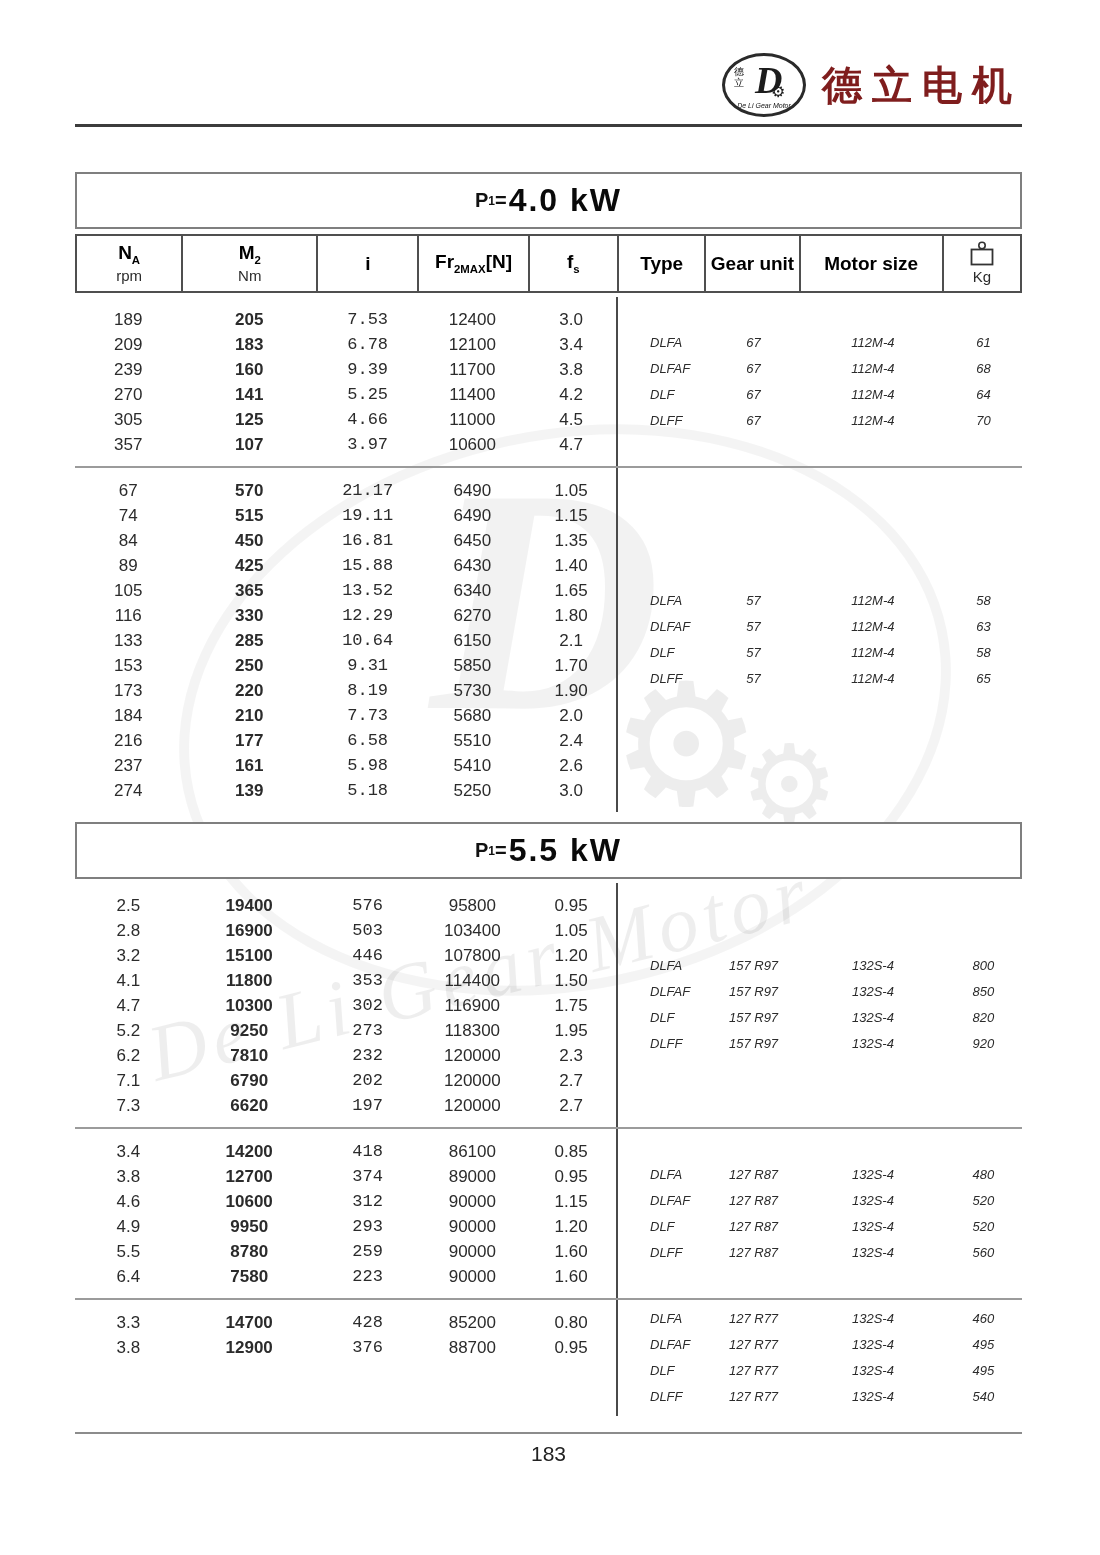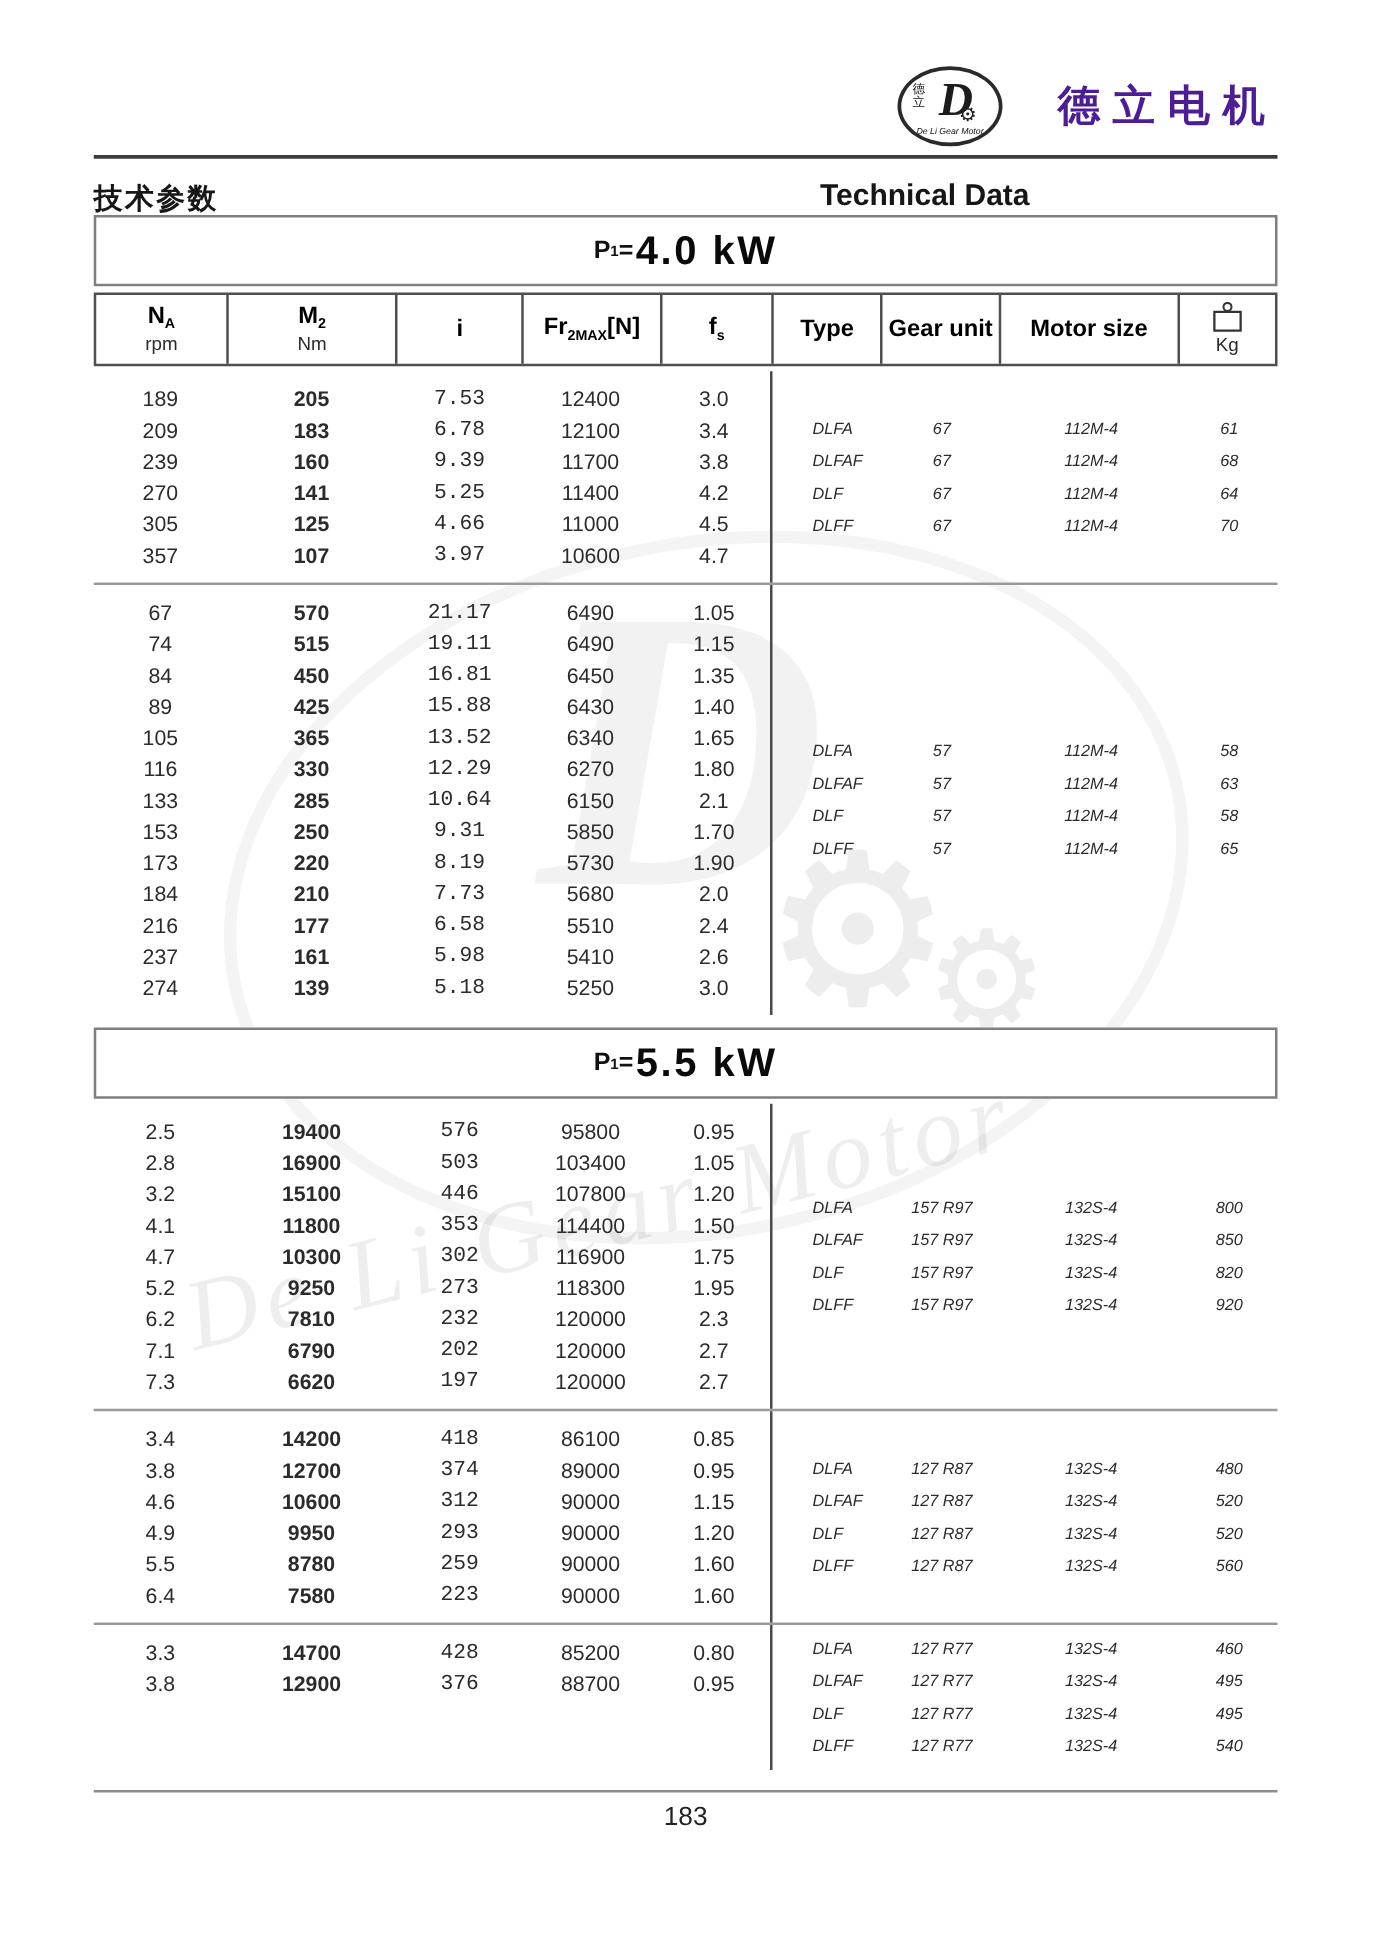--- a/index.html
+++ b/index.html
@@ -25,22 +25,22 @@
   .brand-row { position:absolute; top:52px; left:75px; width:947px; height:66px;
     display:flex; justify-content:flex-end; align-items:center; gap:16px; }
   .logo-oval { width:84px; height:64px; border:3px solid #2a2a2a; border-radius:50%;
     position:relative; overflow:hidden; flex:0 0 auto; }
   .logo-cn { position:absolute; left:9px; top:10px; font-size:10px; line-height:11px; color:#111; width:12px; }
   .logo-d { position:absolute; left:30px; top:2px; font-family:"Liberation Serif", serif;
     font-style:italic; font-weight:bold; font-size:38px; color:#1c1c1c; }
   .logo-gear { position:absolute; left:46px; top:26px; font-size:16px; color:#1c1c1c; }
   .logo-en { position:absolute; left:0; right:0; bottom:5px; text-align:center;
     font-size:7px; font-style:italic; color:#111; white-space:nowrap; }
-  .brand-name { font-family:"Liberation Serif", serif; font-weight:bold; font-size:34px;
-    letter-spacing:10px; color:#4c1d95; white-space:nowrap;margin-left:28px; }
+  .brand-name { font-family:"Liberation Serif", serif; font-weight:bold; font-size:40px;
+    letter-spacing:10px; color:#7f1d1d; white-space:nowrap; }
 
   .top-rule { position:absolute; top:124px; left:75px; width:947px; height:3px; background:#3c3c3c; }
 
   .title-row { position:absolute; top:140px; left:75px; width:947px; height:32px; }
   .title-cn { position:absolute; left:0; top:3px; font-size:23px; font-weight:bold; color:#161616; letter-spacing:2px; }
   .title-en { position:absolute; left:581px; top:3px; font-size:24px; font-weight:bold; color:#161616; }
 
   
   .table-wrap { position:absolute; top:172px; left:75px; width:947px; }
 
@@ -103,24 +103,20 @@
         <div class="logo-cn">德立</div>
         <div class="logo-d">D</div>
         <div class="logo-gear">⚙</div>
         <div class="logo-en">De Li Gear Motor</div>
       </div>
       <div class="brand-name">德立电机</div>
     </div>
 
     <div class="top-rule"></div>
 
-    <div class="title-row">
-      <div class="title-cn">技术参数</div>
-      <div class="title-en">Technical Data</div>
-    </div>
 
     <div class="table-wrap">
 
       <div class="power-bar">
         <span class="pfx">P</span>
           <span class="psub">1</span>
           <span class="peq">=</span>
           <span class="pval">4.0 kW</span>
       </div>
 

